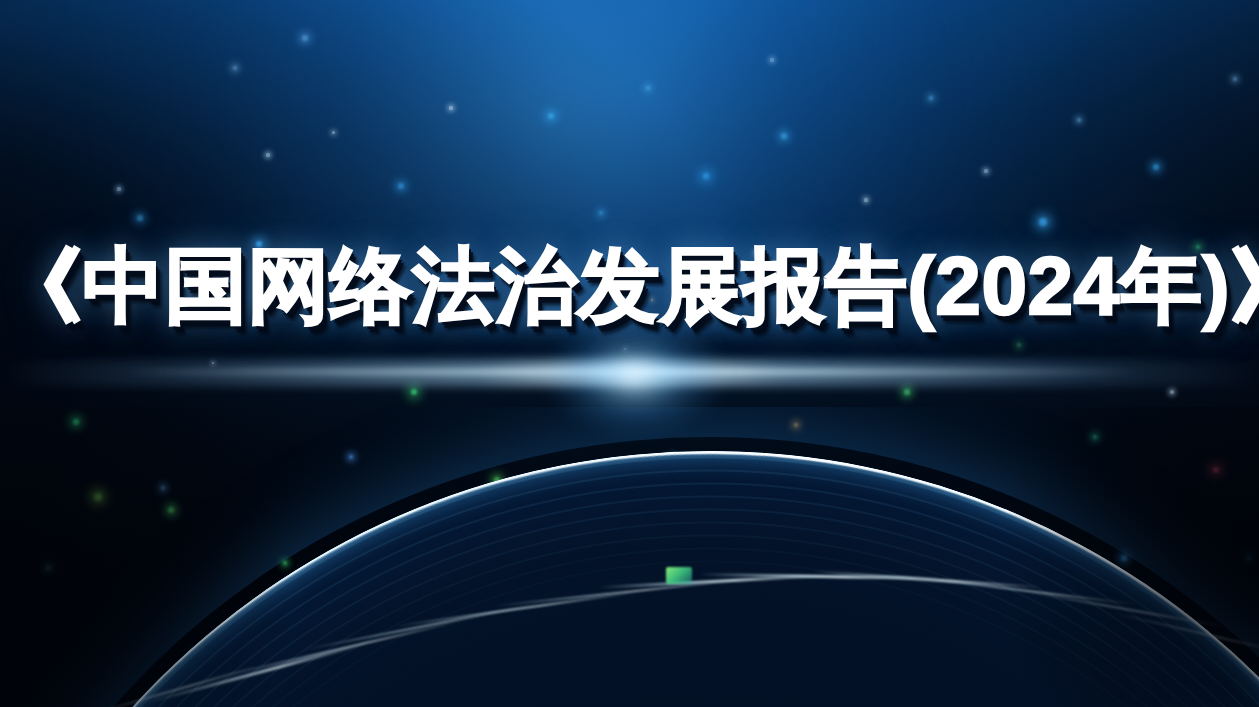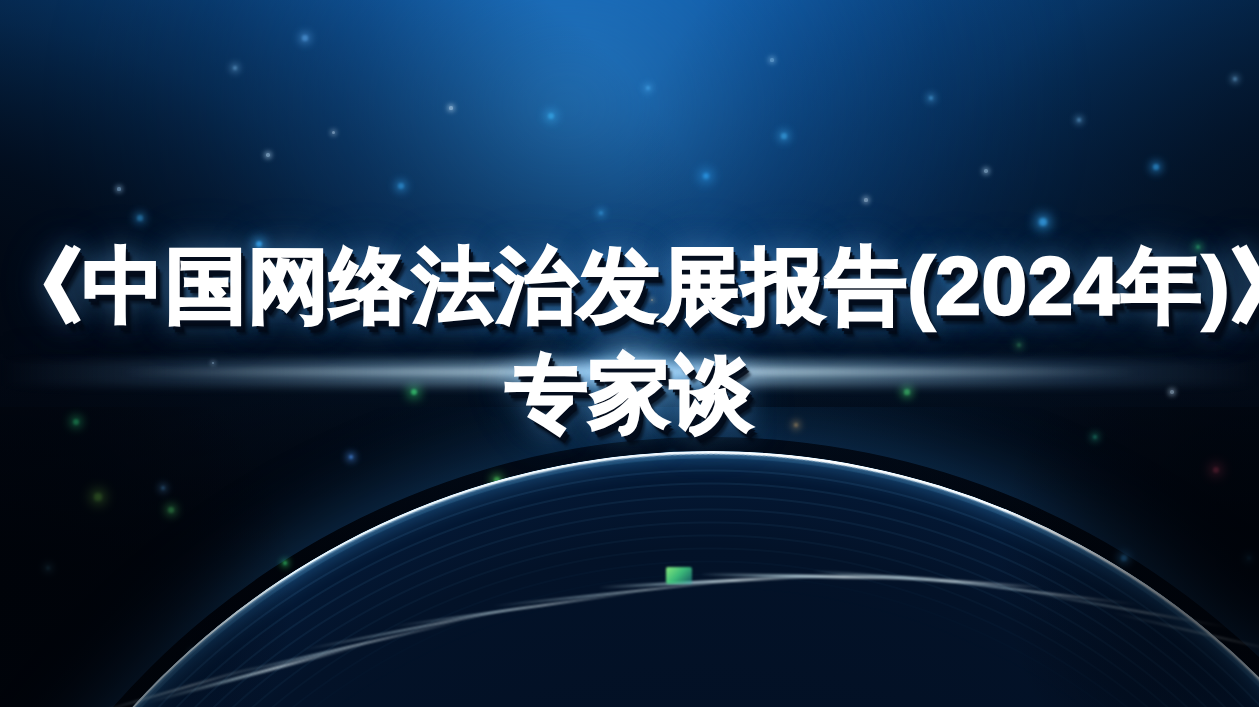--- a/index.html
+++ b/index.html
@@ -429,16 +429,15 @@
         <div class="globe-streak" style="left: 1020px; top: 201px; width: 210px; height: 1.8px; opacity: 0.52; transform: rotate(10deg);"></div>
         <div class="globe-streak" style="left: 1110px; top: 225px; width: 180px; height: 1.6px; opacity: 0.45; transform: rotate(13deg);"></div>
       </div>
     <div class="globe-shadow-left"></div>
     <div class="globe-shadow-right"></div>
   </div>
   <div class="globe-green-block"></div>
 
   <div class="title-block">
     <div class="title-line title-line-1">《中国网络法治发展报告(2024年)》</div>
-    <div class="title-line title-line-2">专家谈</div>
   </div>
 
 </div>
 
 </body></html>

